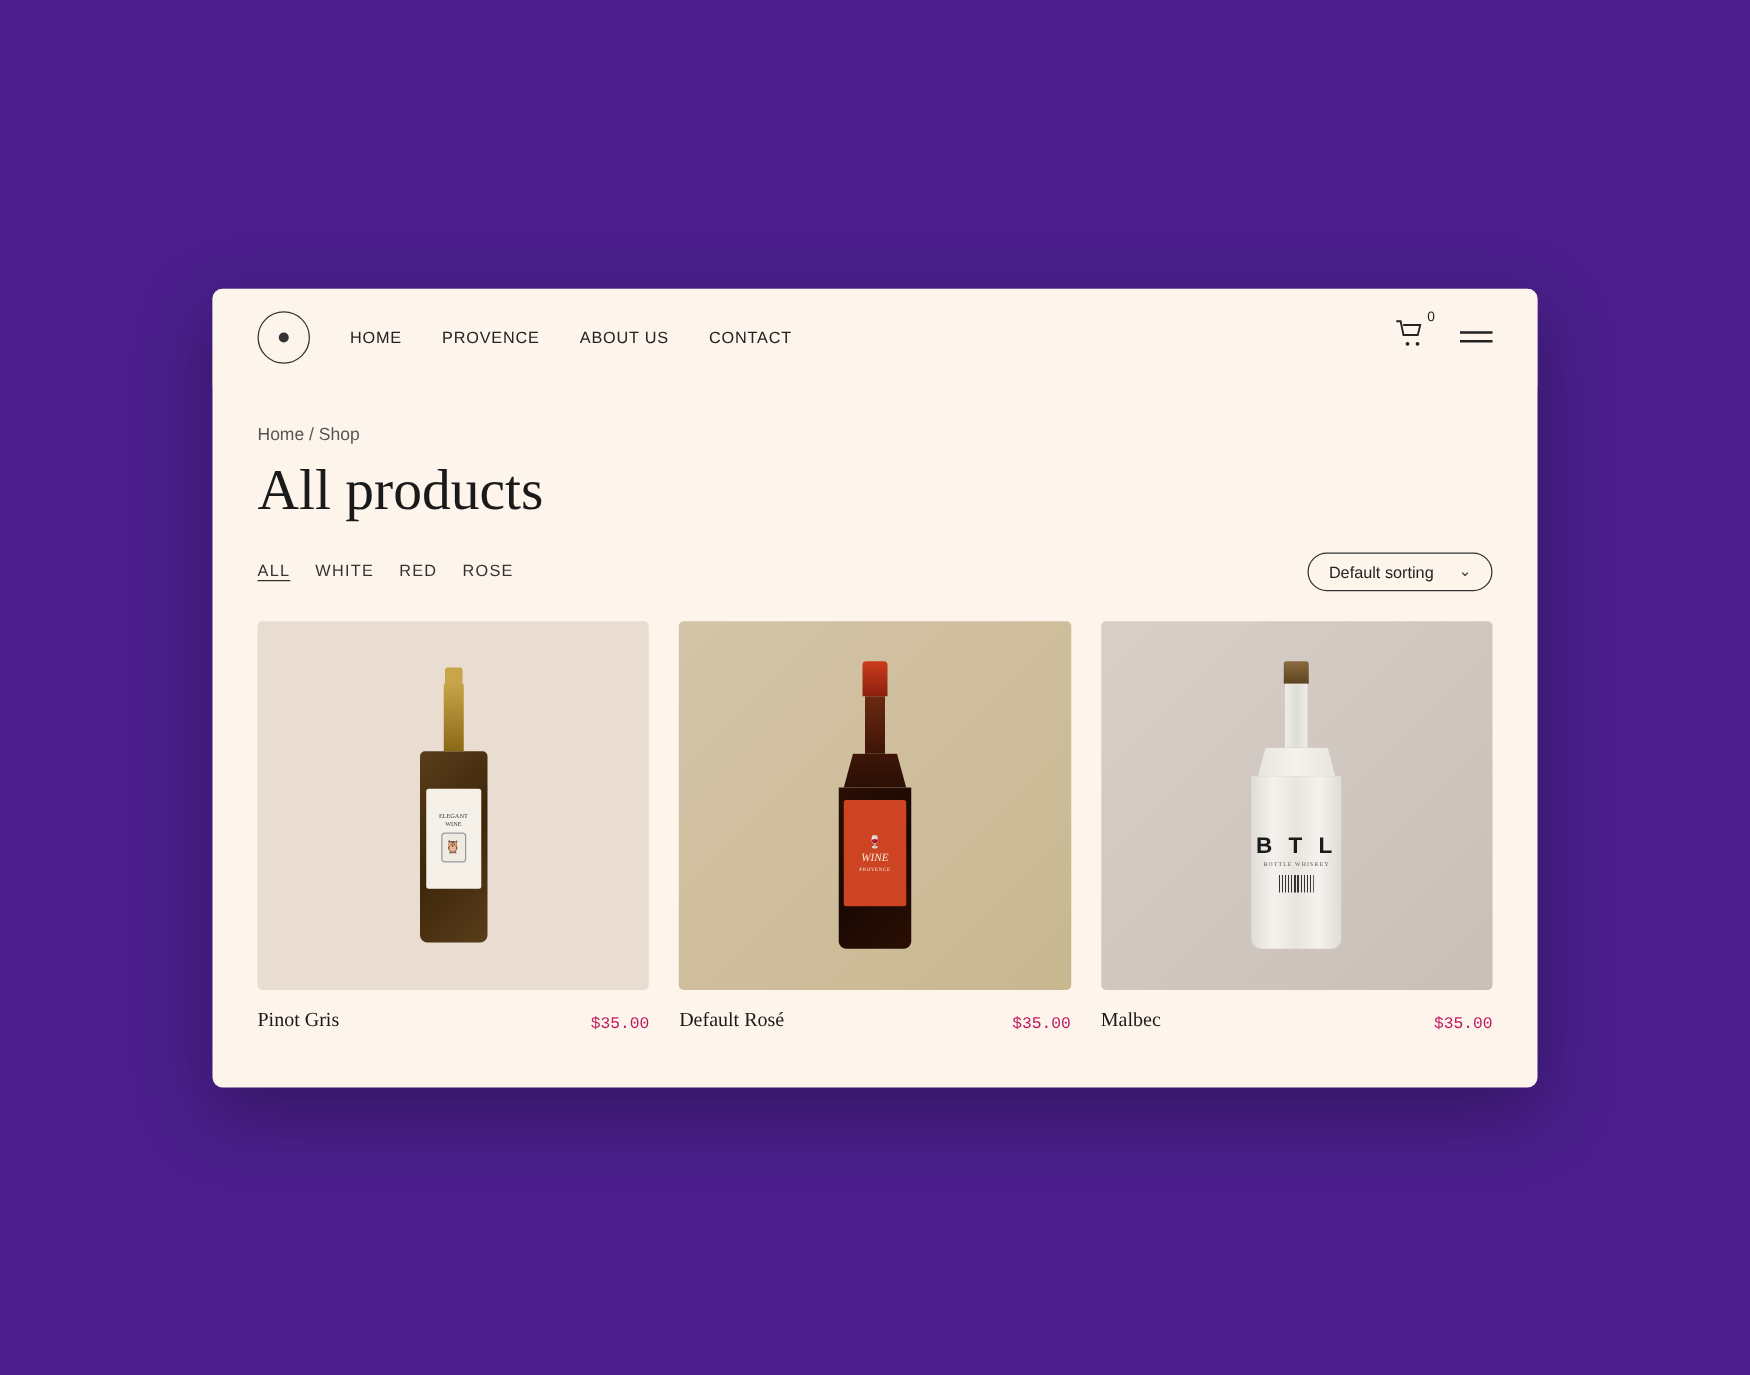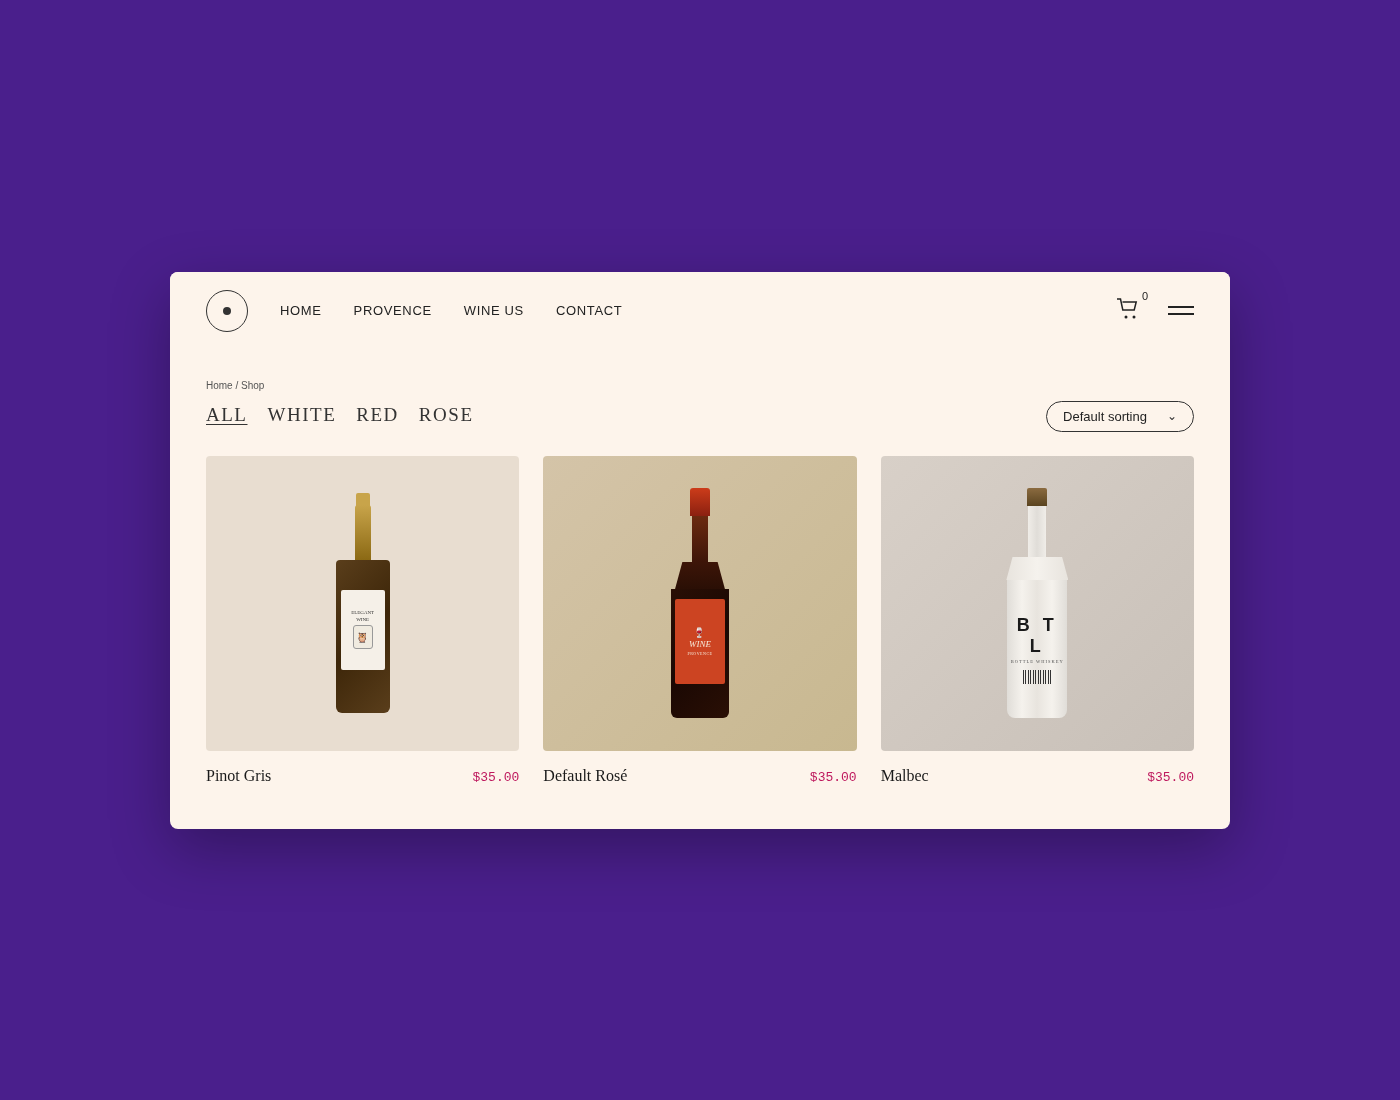--- a/index.html
+++ b/index.html
@@ -106,21 +106,21 @@
       background: #222;
     }
 
     
     .main {
       padding: 30px 36px 40px;
     }
 
     .breadcrumb {
       font-family: Arial, Helvetica, sans-serif;
-      font-size: 10px;
+      font-size: 14px;
       color: #555;
       margin-bottom: 10px;
     }
 
     .page-title {
       font-family: Georgia, serif;
       font-size: 46px;
       font-weight: 400;
       color: #1a1a1a;
       margin-bottom: 24px;
@@ -133,22 +133,22 @@
       margin-bottom: 24px;
     }
 
     .filter-tabs {
       display: flex;
       gap: 20px;
       flex: 1;
     }
 
     .filter-tab {
-      font-family: Liberation Serif, serif;
-      font-size: 19px;
+      font-family: Liberation Sans, sans-serif;
+      font-size: 13px;
       font-weight: 500;
       letter-spacing: 0.08em;
       color: #333;
       cursor: pointer;
       padding-bottom: 2px;
     }
 
     .filter-tab.active {
       text-decoration: underline;
       text-underline-offset: 3px;
@@ -348,21 +348,21 @@
     }
 
     .bottle-shoulder-malbec {
       width: 62px;
       height: 25px;
       background: linear-gradient(to right, #e8e4de, #f5f2ed, #e8e4de);
       clip-path: polygon(10% 0%, 90% 0%, 100% 100%, 0% 100%);
     }
 
     .bottle-body-malbec {
-      width: 60px;
+      width: 72px;
       height: 150px;
       background: linear-gradient(to right, #e0ddd8, #f5f2ed, #e8e4de, #f5f2ed, #e0ddd8);
       border-radius: 0 0 8px 8px;
       position: relative;
       overflow: hidden;
       display: flex;
       flex-direction: column;
       align-items: center;
       justify-content: center;
     }
@@ -427,21 +427,21 @@
 <div class="browser-window">
 
   <header class="header">
     <div class="logo-mark">
       <div class="logo-dot"></div>
     </div>
 
     <nav class="nav">
       <a class="nav-item">HOME</a>
       <a class="nav-item">PROVENCE</a>
-      <a class="nav-item">WINE US</a>
+      <a class="nav-item">ABOUT US</a>
       <a class="nav-item">CONTACT</a>
     </nav>
 
     <div class="header-right">
       <div class="cart-area">
         <span class="cart-badge">0</span>
         <svg class="cart-icon-svg" viewBox="0 0 24 22" fill="none" stroke="#222" stroke-width="1.5">
           <path d="M1 1h3.5l2.3 11h11.4l2-8H6.5"></path>
           <circle cx="10" cy="19" r="1.5" fill="#222" stroke="none"></circle>
           <circle cx="18" cy="19" r="1.5" fill="#222" stroke="none"></circle>
@@ -455,20 +455,21 @@
   </header>
 
   <main class="main">
 
     <div class="breadcrumb">
       <span>Home</span>
       <span> / </span>
       <span>Shop</span>
     </div>
 
+    <h1 class="page-title">All products</h1>
 
     <div class="filter-bar">
       <div class="filter-tabs">
         <span class="filter-tab active">ALL</span>
         <span class="filter-tab">WHITE</span>
         <span class="filter-tab">RED</span>
         <span class="filter-tab">ROSE</span>
       </div>
       <div class="sort-dropdown">
         <span>Default sorting</span>

